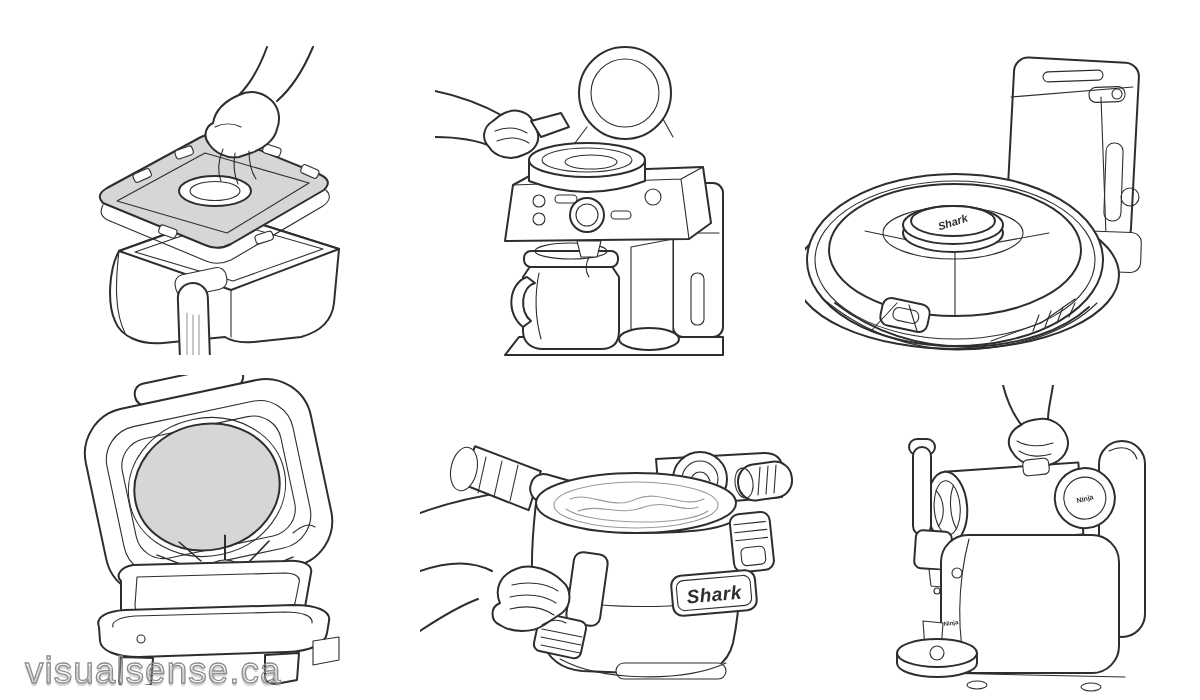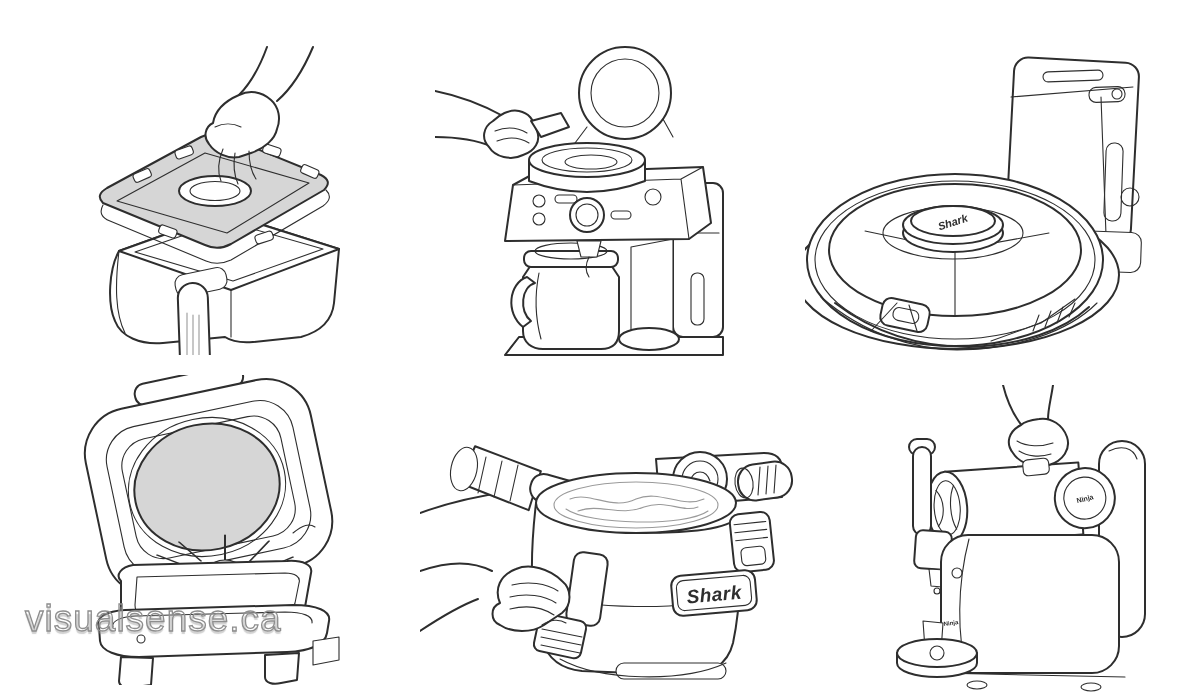--- a/index.html
+++ b/index.html
@@ -13,21 +13,21 @@
     fill:none;stroke:#2e2e2e;stroke-width:2;stroke-linecap:round;stroke-linejoin:round;
   }
   .art .w{fill:#ffffff}
   .art .g{fill:#d6d6d6}
   .art .t{stroke-width:1.1}
   .art .t2{stroke-width:1.1;stroke:#9a9a9a}
   .art .pat{stroke:none}
   .art text{stroke:none;fill:#2e2e2e;font-family:"Liberation Sans",sans-serif;font-weight:bold}
   .badge-text{paint-order:stroke;stroke:#2e2e2e;stroke-width:1.1px;fill:#ffffff;font-style:italic}
   .watermark{
-    position:absolute;left:25px;top:600px;z-index:20;
+    position:absolute;left:25px;top:652px;z-index:20;
     font-size:37px;font-weight:400;letter-spacing:1px;line-height:1;
     color:rgba(255,255,255,0.05);
     -webkit-text-stroke:1.3px #8e8e8e;
     text-shadow:0 3px 1px rgba(150,150,150,0.45);
   }
 </style>
 </head>
 <body>
 
 <svg width="0" height="0" style="position:absolute" aria-hidden="true">

